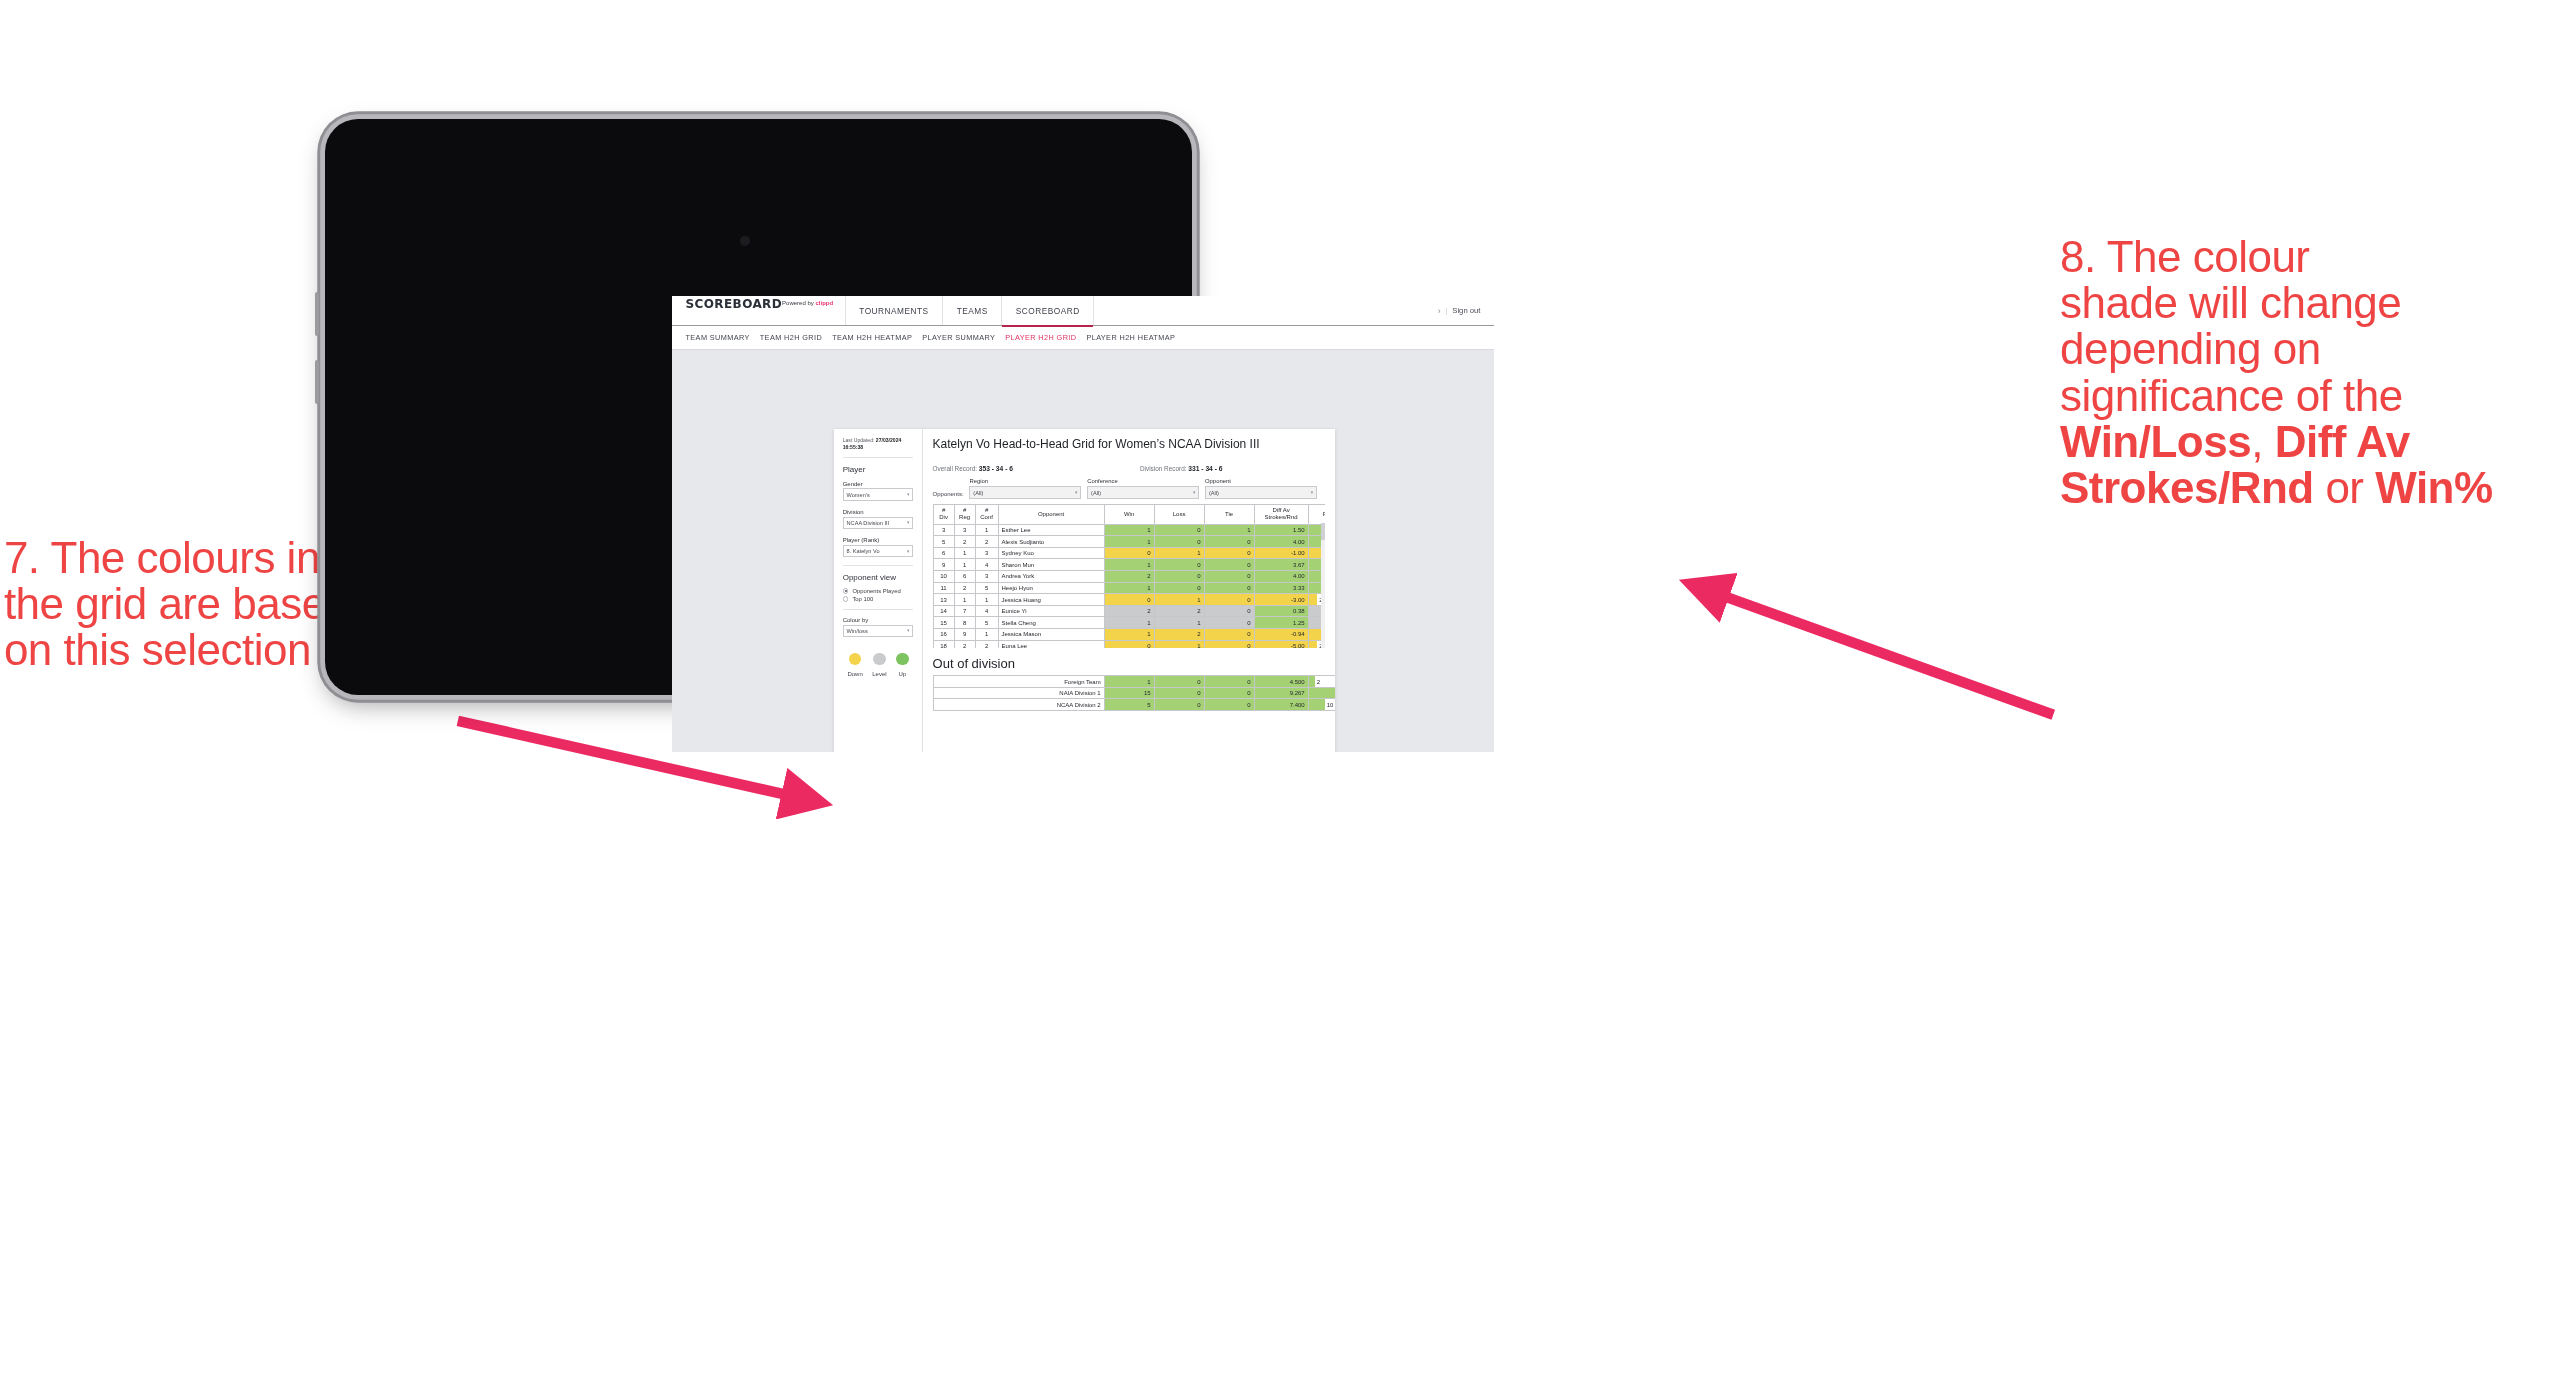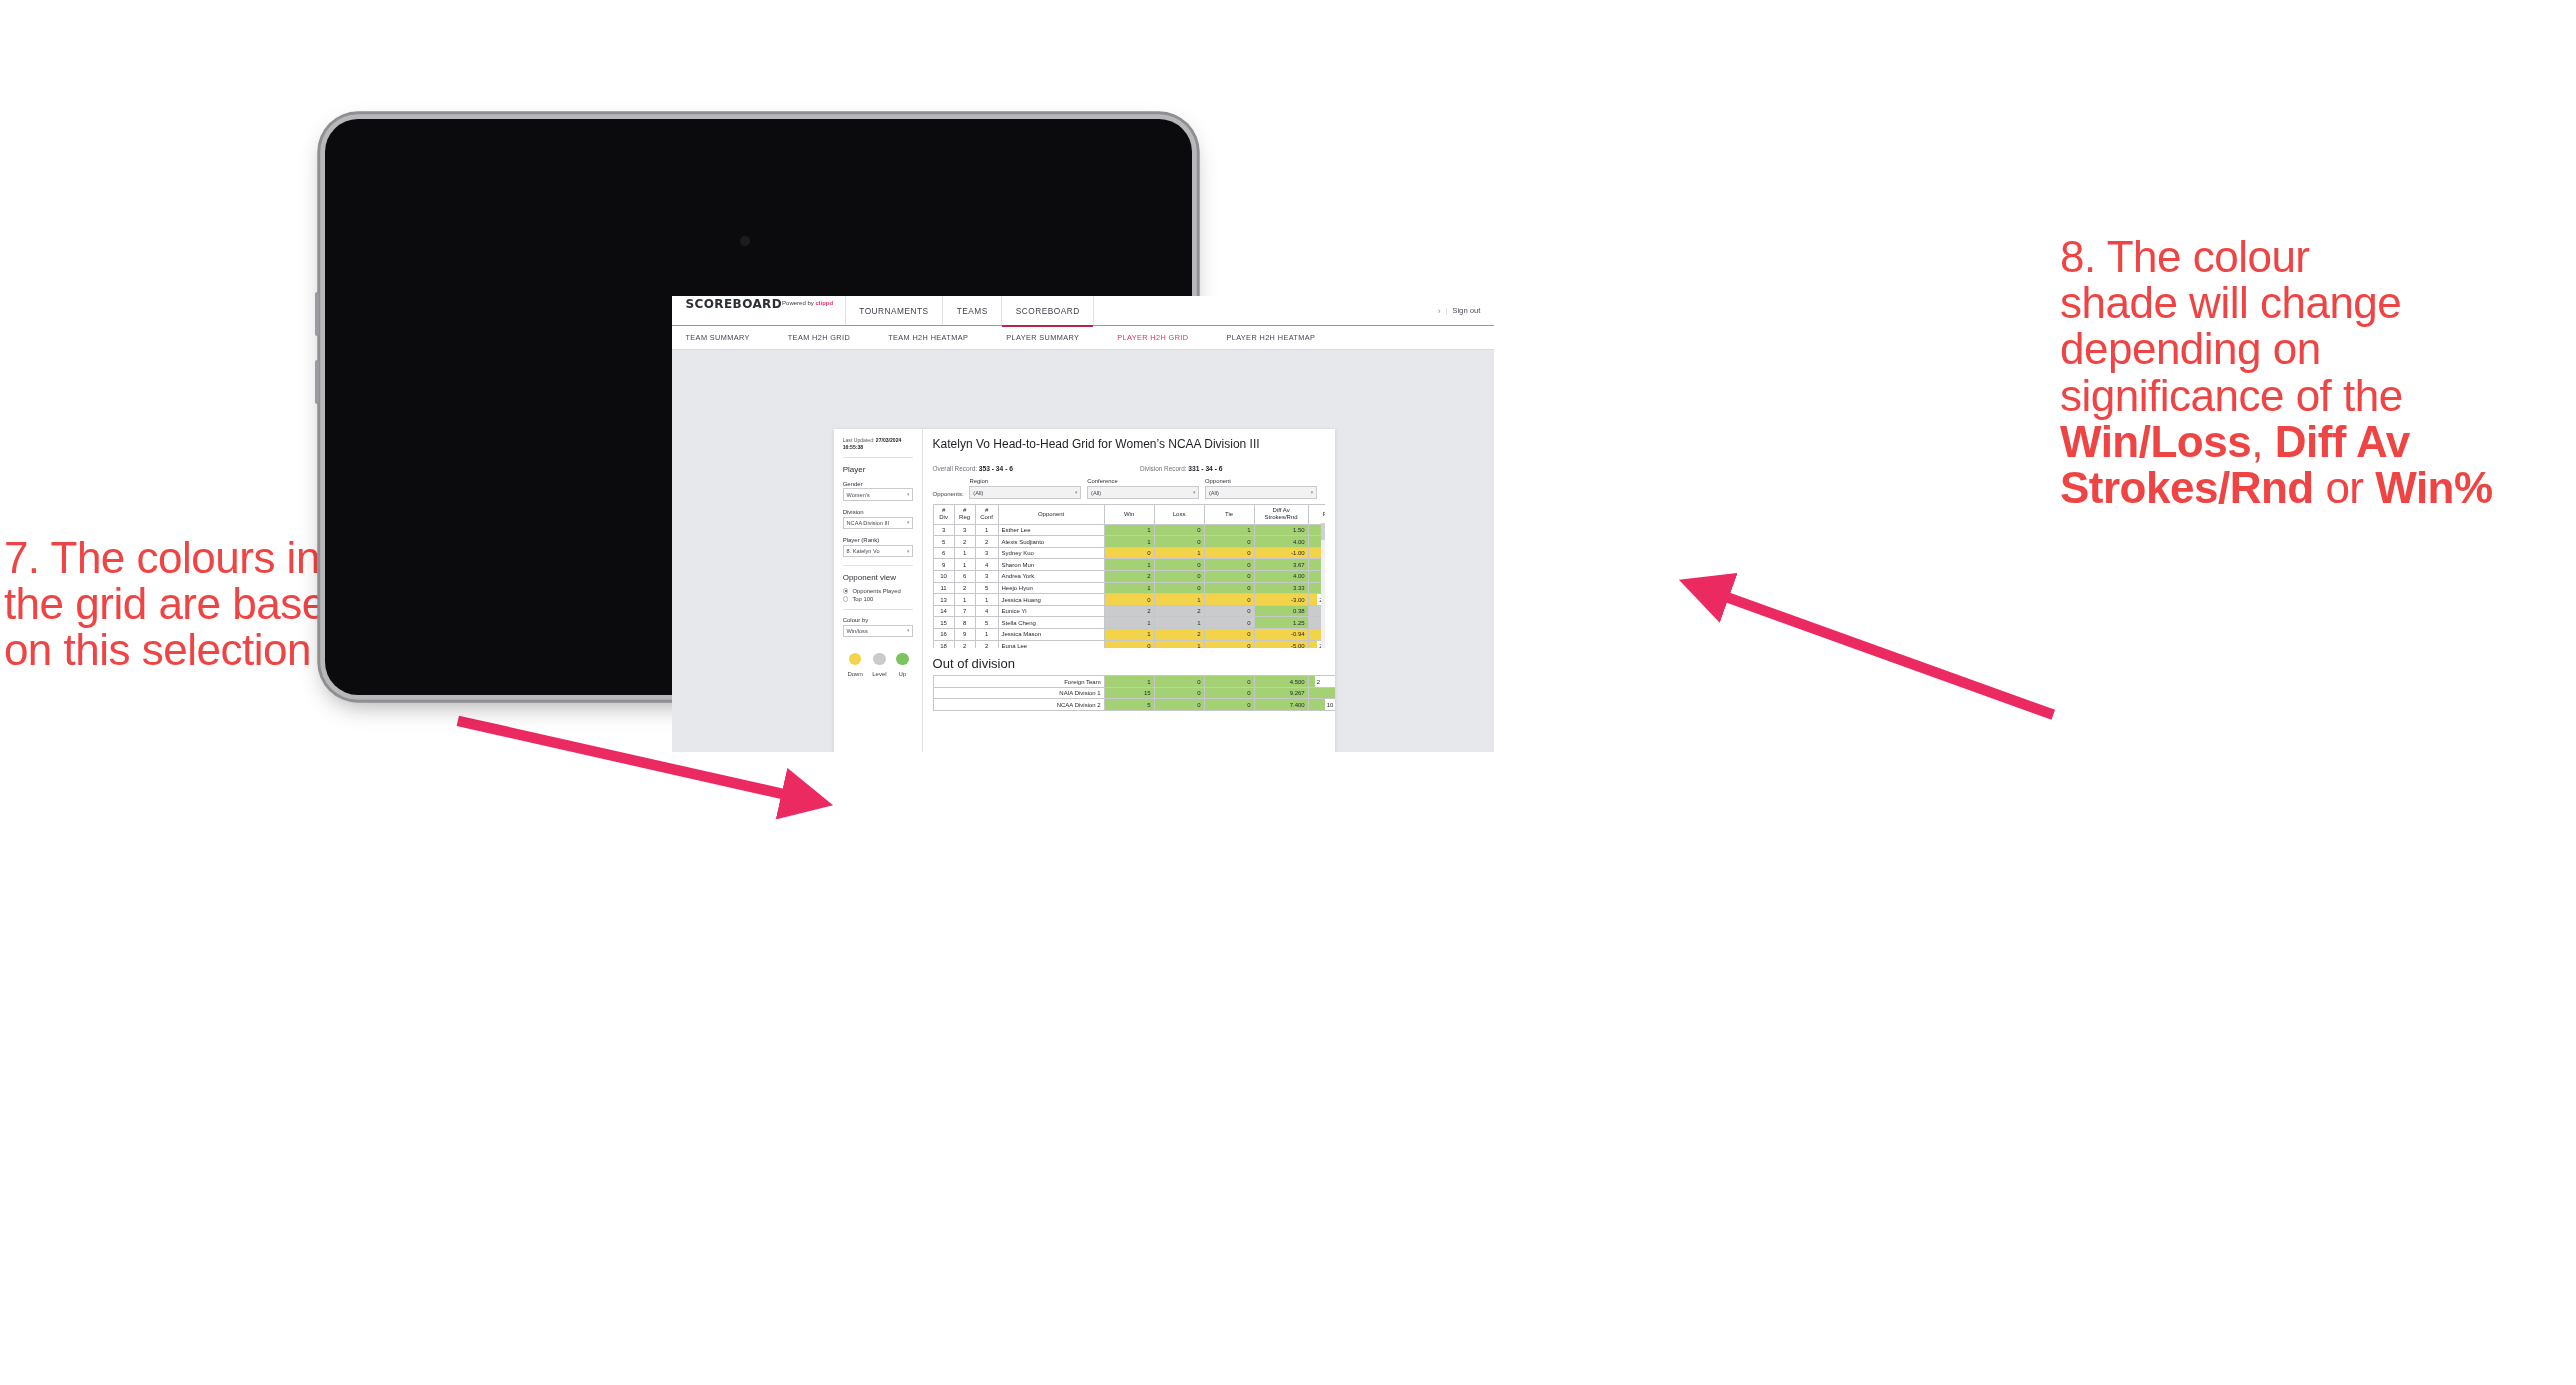--- a/index.html
+++ b/index.html
@@ -31,21 +31,21 @@
   .brand .b2{font-size:6px;color:#33373f;margin-top:1.9px;}
   .brand .b2 i{font-style:normal;color:#e8336d;font-weight:700;}
   .navtabs{display:flex;align-items:stretch;}
   .navtab{display:flex;align-items:center;padding:0 13.5px;font-size:8.3px;letter-spacing:0.5px;color:#3b3f48;border-right:1px solid #e3e3e3;position:relative;}
   .navtab.active:after{content:"";position:absolute;left:0;right:0;bottom:-1.9px;height:1.9px;background:#b5234a;}
   .hdr-right{margin-left:auto;display:flex;align-items:center;gap:4.8px;padding-right:13.5px;font-size:7.7px;color:#4a4e57;}
   .hdr-right .chev{color:#8a8e96;font-size:8.7px;}
   .hdr-right .bar{color:#c8ccd2;}
 
   
-  .subnav{height:23px;background:#fff;display:flex;align-items:center;padding-left:13.5px;gap:38px;border-bottom:1px solid #d9dade;}
+  .subnav{height:23px;background:#fff;display:flex;align-items:center;padding-left:13.5px;gap:10px;border-bottom:1px solid #d9dade;}
   .subnav span{font-size:7.3px;letter-spacing:0.4px;color:#41454e;}
   .subnav span.active{color:#e0315f;}
 
   
   .workspace{background:#e7e8ec;height:404px;position:relative;}
   .viz{position:absolute;left:162px;top:79px;width:501px;height:356px;background:#fff;box-shadow:0 1px 3.9px rgba(0,0,0,.14);display:flex;flex-direction:column;}
   .viz-body{flex:1;display:flex;}
 
   
   .side{width:89px;border-right:1px solid #e1e1e4;padding:7.7px 8.7px 0 8.7px;box-sizing:border-box;}

